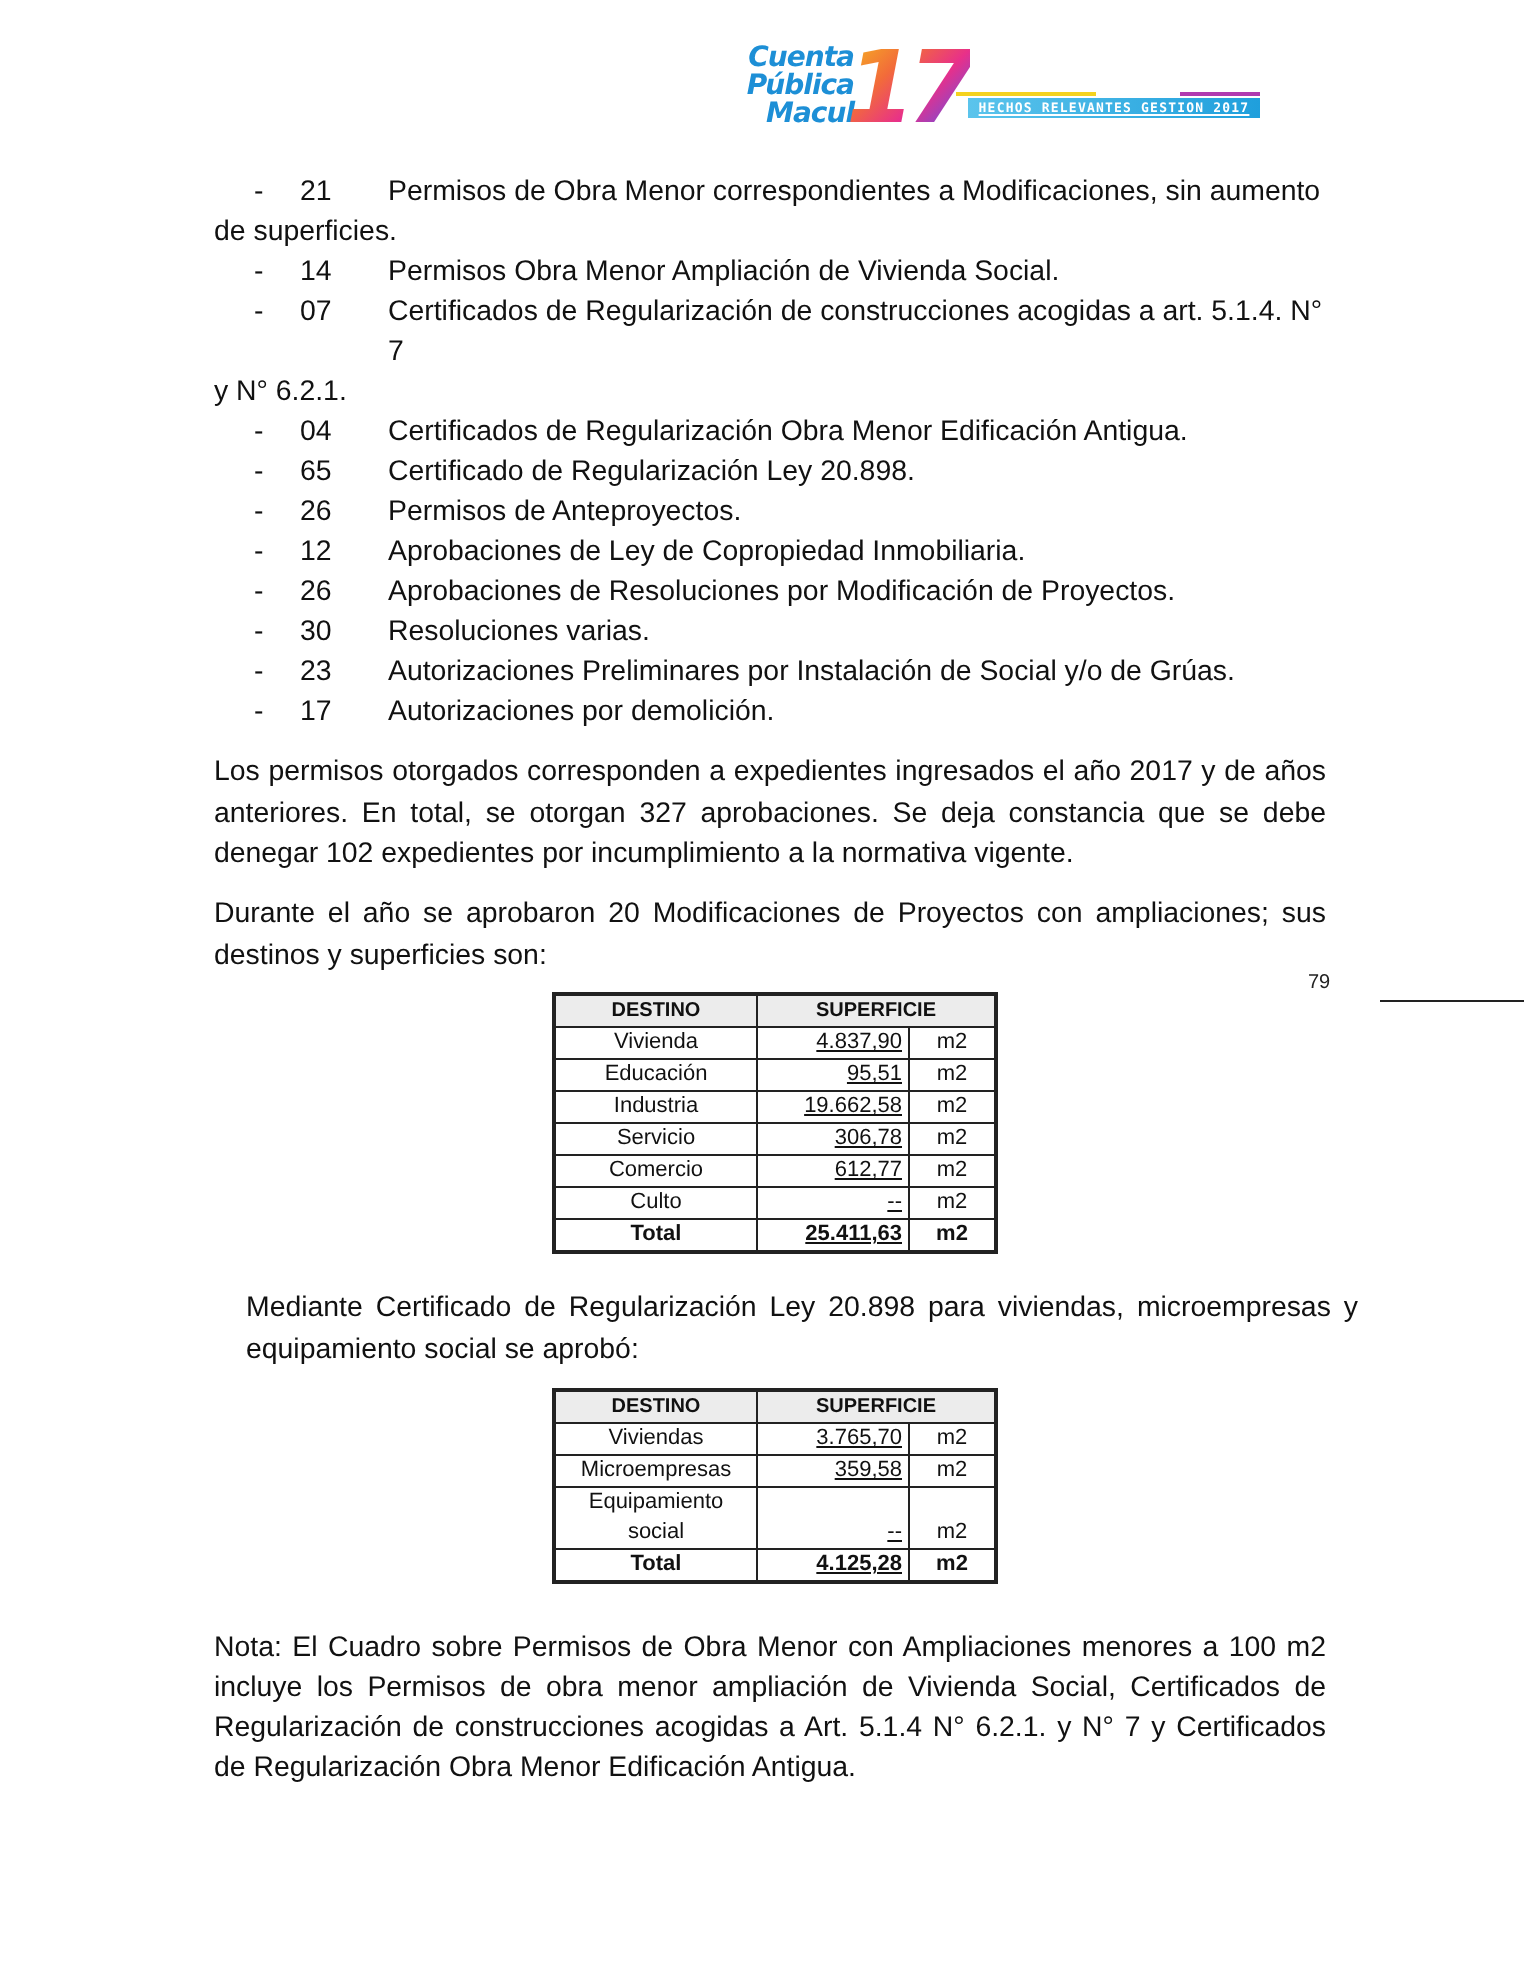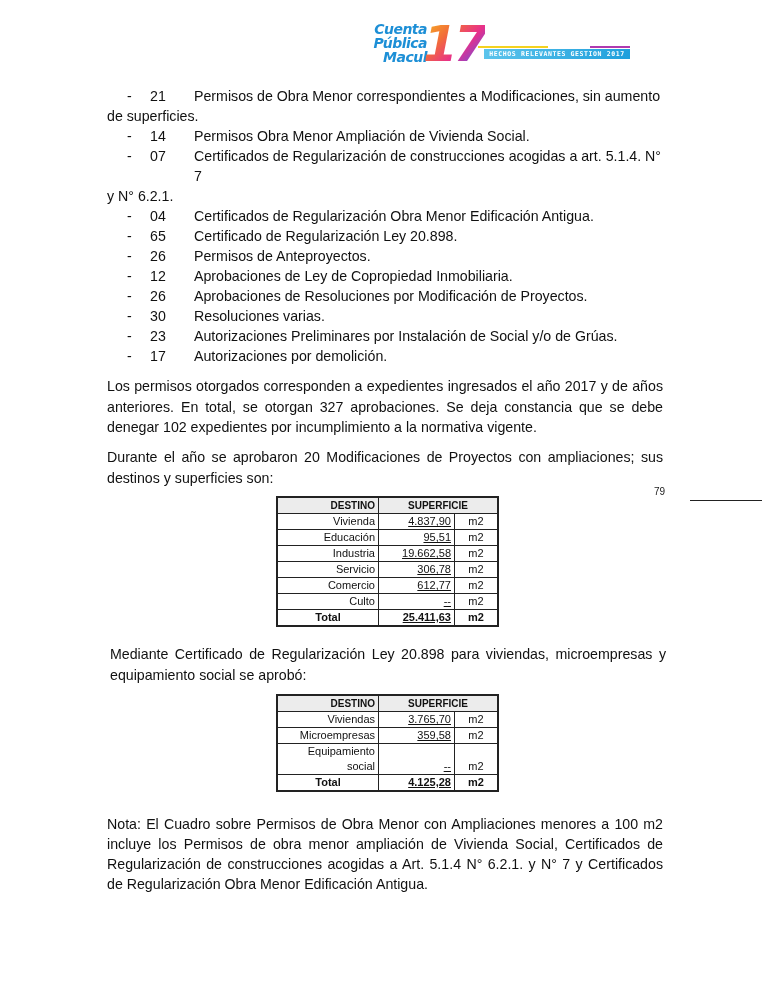--- a/index.html
+++ b/index.html
@@ -12,38 +12,38 @@
   .logo-17 { position: absolute; left: 68px; top: -4px; font-family: "DejaVu Sans", sans-serif;
              font-weight: bold; font-style: italic; font-size: 50px; line-height: 56px;
              background: linear-gradient(135deg, #f7c21b 0%, #f26b3a 35%, #e8308a 60%, #8b46c9 80%, #3bb0e6 100%);
              -webkit-background-clip: text; background-clip: text; color: transparent; letter-spacing: -4px; }
   .banner { position: absolute; left: 478px; top: 46px; width: 152px; height: 14px; }
   .banner .stripe-top { position: absolute; left: 0; top: 0; width: 70px; height: 2px; background: #f4d21f; }
   .banner .stripe-top2 { position: absolute; left: 112px; top: 0; width: 40px; height: 2px; background: #b03ab0; }
   .banner .bar { position: absolute; left: 6px; top: 3px; width: 146px; height: 10px;
                  background: linear-gradient(90deg, #5bc4ec, #1f9fdc); color: #fff;
                  font-family: "DejaVu Sans Mono", monospace; font-weight: bold;
-                 font-size: 6.5px; line-height: 10px; text-align: center; letter-spacing: 0.6px; }
+                 font-size: 6.5px; line-height: 10px; text-align: center; letter-spacing: 0.6px; text-decoration: underline; }
   .content { position: absolute; left: 107px; top: 86px; width: 556px; font-size: 14.2px; }
   .list { margin: 0; padding: 0; list-style: none; }
   .list li { position: relative; line-height: 20px; padding-left: 87px; }
   .list .dash { position: absolute; left: 20px; top: 0; }
   .list .num { position: absolute; left: 43px; top: 0; text-align: right; }
   .list .cont { display: block; margin-left: -87px; }
   .para { text-align: justify; line-height: 20.5px; margin: 0; }
   .p1 { position: absolute; left: 107px; top: 376px; width: 556px; font-size: 14.2px; }
   .p2 { position: absolute; left: 107px; top: 447px; width: 556px; font-size: 14.2px; }
-  .p3 { position: absolute; left: 110px; top: 644px; width: 556px; font-size: 14.2px; }
+  .p3 { position: absolute; left: 123px; top: 644px; width: 556px; font-size: 14.2px; }
   .p4 { position: absolute; left: 107px; top: 814px; width: 556px; font-size: 14.2px; line-height: 20px; }
   .page-num { position: absolute; left: 654px; top: 486px; font-size: 10px; color: #222; }
   .page-rule { position: absolute; left: 690px; top: 500px; width: 72px; height: 1px; background: #222; }
   table.data { position: absolute; border-collapse: collapse; font-size: 11px; color: #111; }
   table.data td, table.data th { border: 1px solid #222; padding: 0 3px; height: 15px; line-height: 15px; }
   table.data th { background: #ececec; font-weight: bold; text-align: center; font-size: 10px; }
-  table.data .c1 { width: 94px; text-align: right; }
+  table.data .c1 { width: 94px; text-align: center; }
   table.data .c2 { width: 69px; text-align: right; text-decoration: underline; }
   table.data .c3 { width: 36px; text-align: center; }
   table.data tr.total td { font-weight: bold; }
   table.data tr.total td.c1 { text-align: center; }
   table.data { border: 2px solid #222; }
   .t1 { left: 276px; top: 496px; }
   .t2 { left: 276px; top: 694px; }
   .t2 td.tall { height: 30px; line-height: 15px; vertical-align: bottom; }
 </style>
 </head>

